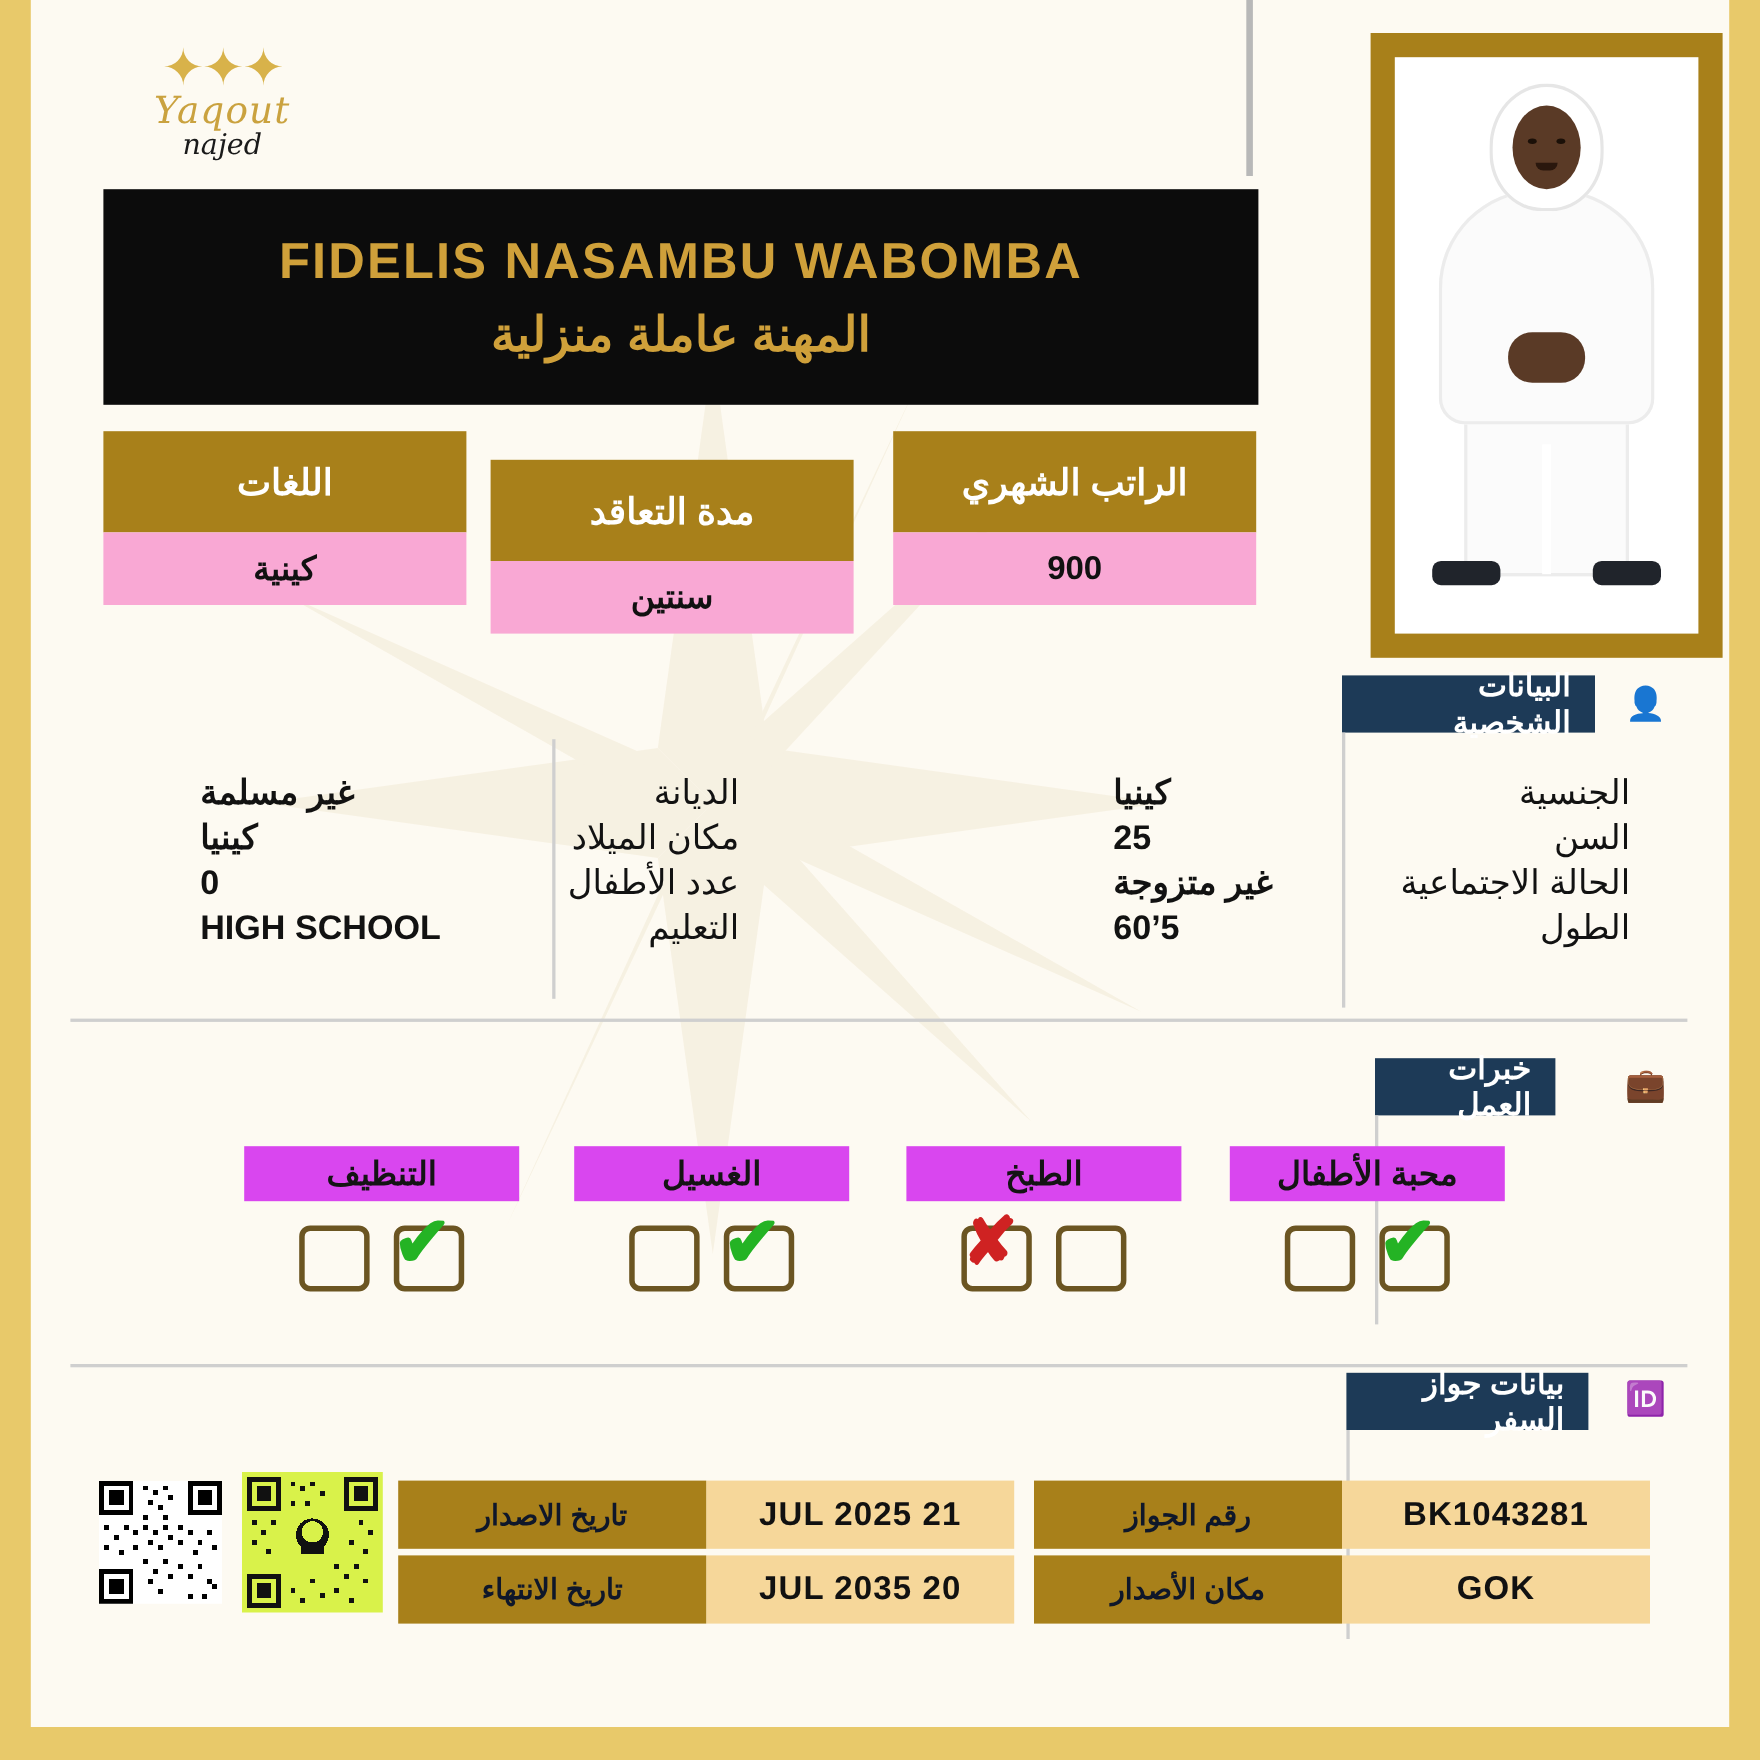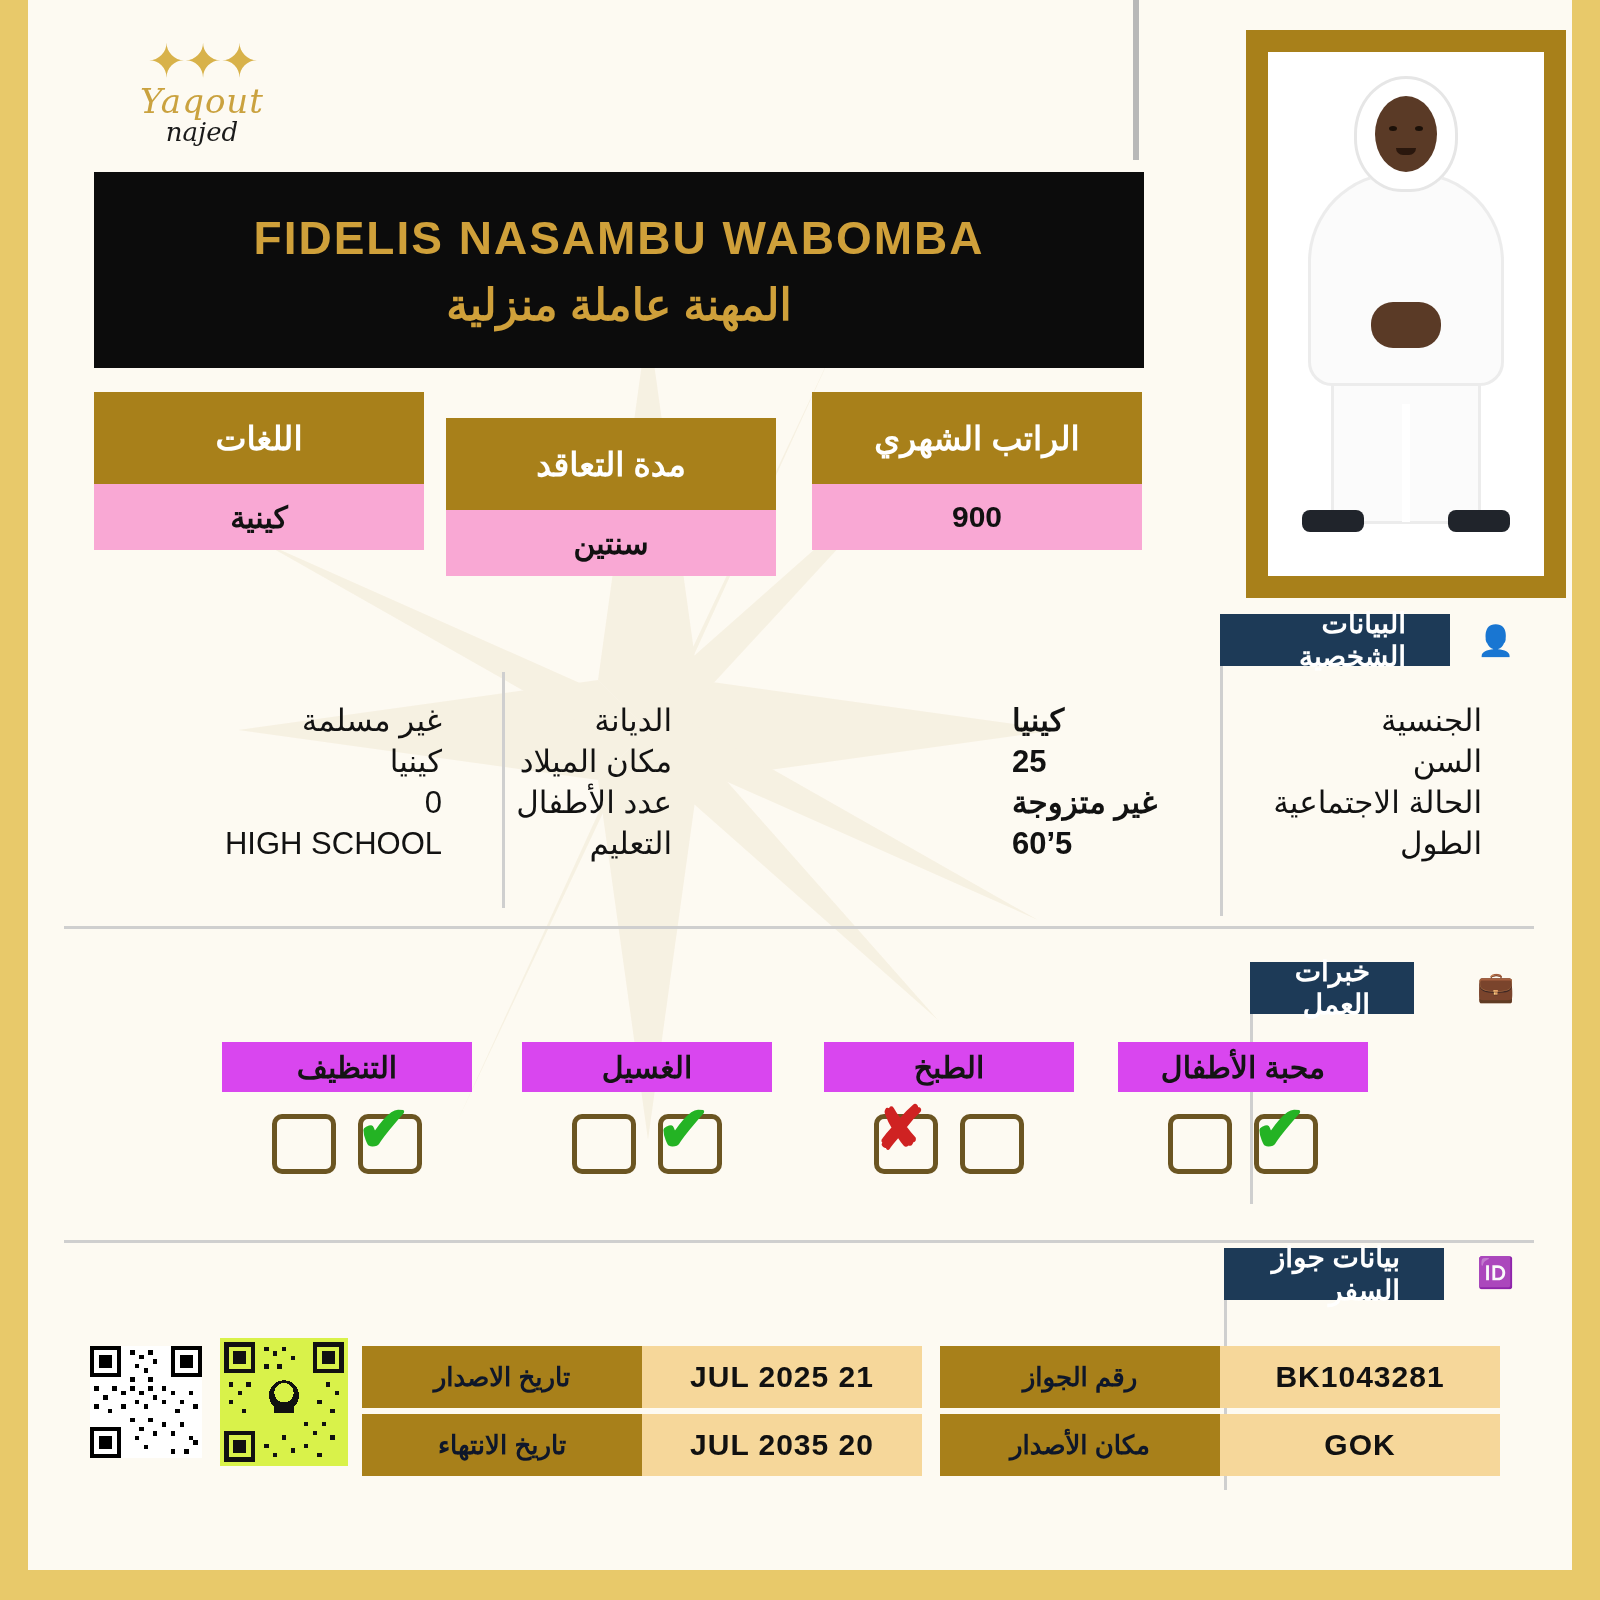--- a/index.html
+++ b/index.html
@@ -130,21 +130,21 @@
   .fig-shoe.l { left:34px; } .fig-shoe.r { right:34px; }
 
   
   .sec-head {
     position: absolute;
     height: 52px;
     background: #1d3a57;
     color: #fff;
     font-size: 28px; font-weight: bold;
     display: flex; align-items: center; justify-content: center;
-    padding: 0 44px;
+    padding: 0 22px;
   }
   .sec-icon {
     position: absolute;
     width: 40px; height: 40px;
     color: #1d3a57;
     display: flex; align-items: center; justify-content: center;
     font-size: 30px;
   }
   .sec-line {
     position: absolute;
@@ -158,21 +158,21 @@
   
   #personal-labels, #personal-values,
   #personal-labels2, #personal-values2 {
     position: absolute;
     font-size: 31px; color: #121212;
     line-height: 41px;
   }
   #personal-labels { right: 90px; top: 700px; text-align: right; width: 260px; }
   #personal-values { right: 360px; top: 700px; text-align: left; width: 200px; font-weight: bold;}
   #personal-labels2 { right: 900px; top: 700px; text-align: right; width: 220px; }
-  #personal-values2 { right: 1130px; top: 700px; text-align: right; width: 260px; font-weight: normal;}
+  #personal-values2 { right: 1130px; top: 700px; text-align: left; width: 260px; font-weight: bold;}
 
   
   .skill { position: absolute; width: 250px; text-align: center; }
   .skill .label {
     background: #d946ef; color: #141414;
     font-size: 30px; font-weight: bold;
     height: 50px; display:flex; align-items:center; justify-content:center;
   }
   .skill .boxes { margin-top: 22px; display:flex; justify-content:center; gap: 22px;}
   .chk {

